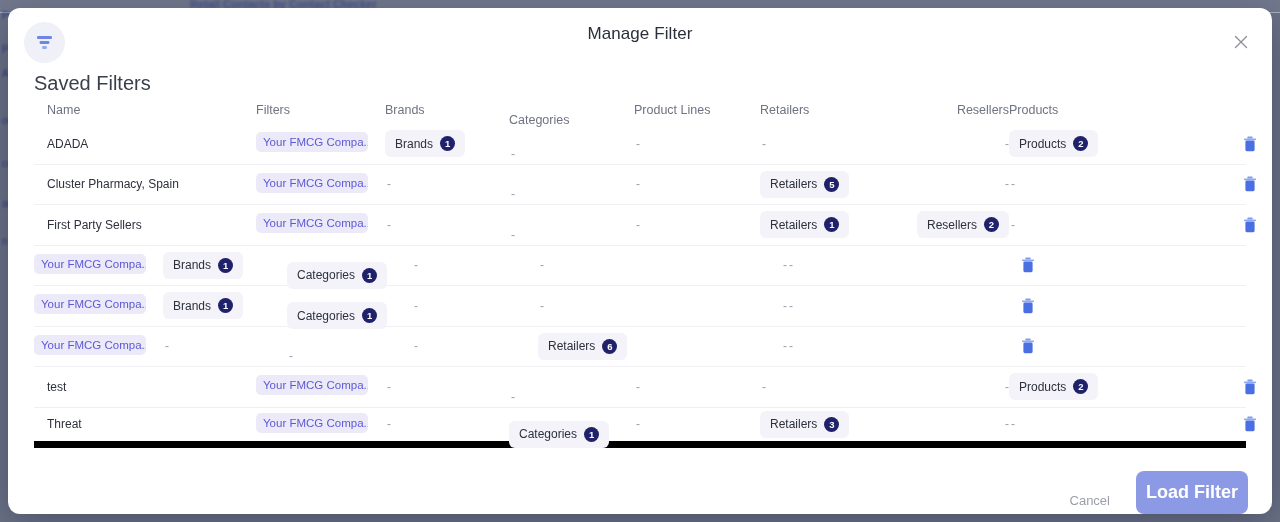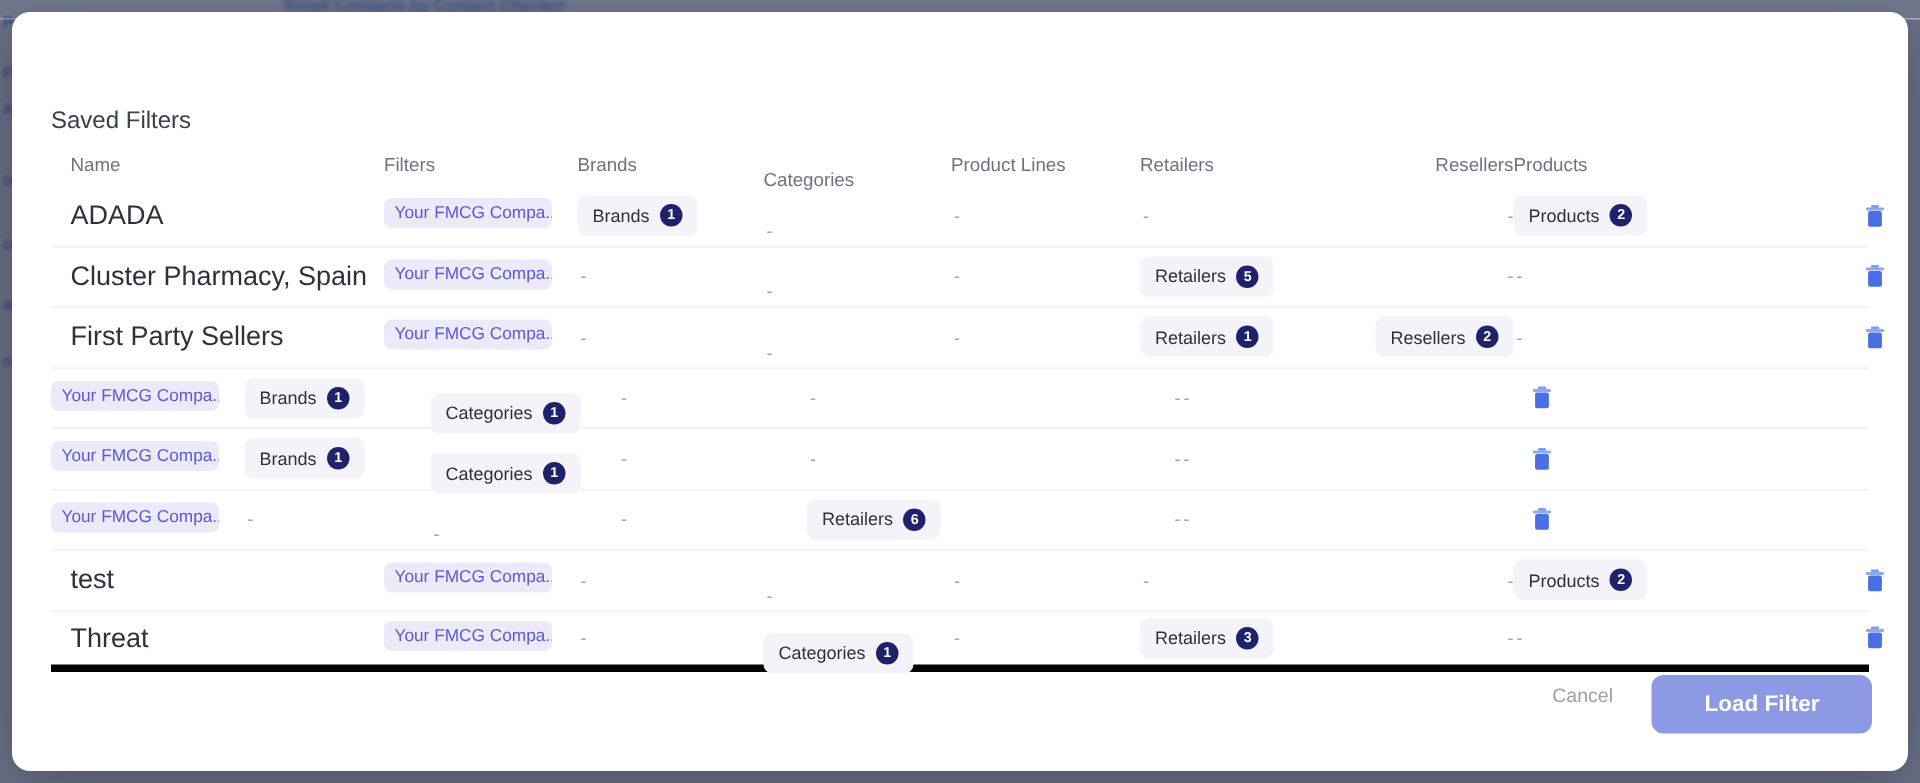--- a/index.html
+++ b/index.html
@@ -65,52 +65,52 @@
   }
   .close-btn {
     position: absolute; right: 22px; top: 25px;
     width: 18px; height: 18px;
     display: flex; align-items: center; justify-content: center;
     cursor: pointer;
   }
 
   .section-title {
     position: absolute; left: 26px; top: 64px;
-    font-size: 16px; color: #3a3f4b; font-weight: 400;
+    font-size: 20px; color: #3a3f4b; font-weight: 400;
   }
 
   
   .table {
     position: absolute; left: 0; right: 0; top: 88px;
     padding: 0 26px 0 26px;
   }
   .row {
     display: flex; align-items: center;
     height: 40.5px;
     position: relative;
   }
   .row.header-row { height: 28px; }
   .row.data-row { height: 40.5px; border-bottom: 1px solid #efeff4; }
-  .row.data-row:last-child { border-bottom: 5px solid #000000; }
+  .row.data-row:last-child { border-bottom: 7px solid #000000; }
 
   .cell { flex: 0 0 auto; font-size: 12.5px; }
   .c-name   { width: 222px; padding-left: 13px; }
   .c-company{ width: 129px; }
   .c-brands { width: 124px; }
   .c-cats   { width: 125px; margin-top: 20px; }
   .c-plines { width: 126px; }
   .c-retail { width: 125px; }
   .c-resell { width: 124px; text-align: right; }
   .c-products{ width: 210px; }
   .c-actions{ width: 42px; display:flex; justify-content:flex-end; padding-right: 4px;}
 
   .header-row .cell {
     font-size: 12.5px; color: #6f7381; font-weight: 400;
   }
-  .data-row .c-name { color: #2d313c; font-size: 18px; }
+  .data-row .c-name { color: #2d313c; font-size: 12px; }
   .dash { color: #9aa0ad; font-size: 12px; padding-left: 2px; }
 
   .chip-company {
     display: inline-block;
     background: #eceaf9;
     color: #5b59d6;
     font-size: 11.5px;
     border-radius: 5px;
     padding: 4px 7px;
     max-width: 112px;
@@ -133,56 +133,71 @@
     background: #20216b; color: #fff;
     font-size: 9.5px; font-weight: bold;
     padding: 0 3px;
   }
   .trash { cursor: pointer; width: 14px; height: 16px; }
 
   
   .modal-footer {
     position: absolute; left: 0; right: 0; bottom: 0;
     height: 64px;
-    display: flex; align-items: flex-start; justify-content: flex-end;
+    display: flex; align-items: flex-end; justify-content: flex-end;
     padding-right: 24px;
     gap: 16px;
   }
   .btn-cancel {
     background: none; border: none;
     font-family: "Liberation Sans", sans-serif;
     font-size: 13px; color: #9c9fa9; cursor: pointer;
     padding: 6px 10px;
   }
   .btn-load {
     background: #8c9ae6; border: none;
     font-family: "Liberation Sans", sans-serif;
-    color: #ffffff; font-size: 15px; font-weight: bold;
+    color: #ffffff; font-size: 18px; font-weight: bold;
     border-radius: 8px;
-    padding: 11px 35px;
+    padding: 11px 10px;
     cursor: pointer;
   }
 </style>
 </head>
 <body>
 
 <div id="backdrop">
   <div class="bg-top-line"></div>
   <div class="bg-top-text">Retail Contacts by Contact Checker</div>
   <div class="bg-left-item" style="top:10px">Pr</div>
   <div class="bg-left-item" style="top:44px">Pr</div>
   <div class="bg-left-item" style="top:68px">A</div>
   <div class="bg-left-item" style="top:115px">od</div>
   <div class="bg-left-item" style="top:158px">ce</div>
   <div class="bg-left-item" style="top:198px">an</div>
   <div class="bg-left-item" style="top:236px">n</div>
 </div>
 
 <div id="modal">
 
+  <div class="modal-header">
+    <div class="filter-badge">
+      <svg width="17" height="15" viewBox="0 0 17 15" aria-hidden="true">
+        <rect x="1" y="1" width="15" height="3" rx="1.2" fill="#6d86e8"></rect>
+        <rect x="3.6" y="6" width="9.8" height="3" rx="1.2" fill="#6d86e8"></rect>
+        <rect x="6.1" y="11" width="4.8" height="3" rx="1.2" fill="#94a9f0"></rect>
+      </svg>
+    </div>
+    <div class="modal-title">Manage Filter</div>
+    <div class="close-btn">
+      <svg width="14" height="14" viewBox="0 0 14 14" aria-hidden="true">
+        <path d="M1.5 1.5 L12.5 12.5 M12.5 1.5 L1.5 12.5" stroke="#8b8e98" stroke-width="1.3" stroke-linecap="round"></path>
+      </svg>
+    </div>
+  </div>
 
   <div class="section-title">Saved Filters</div>
 
   <div class="table">
     <div class="row header-row">
       <div class="cell c-name">Name</div>
       <div class="cell c-company">Filters</div>
       <div class="cell c-brands">Brands</div>
       <div class="cell c-cats">Categories</div>
       <div class="cell c-plines">Product Lines</div>

